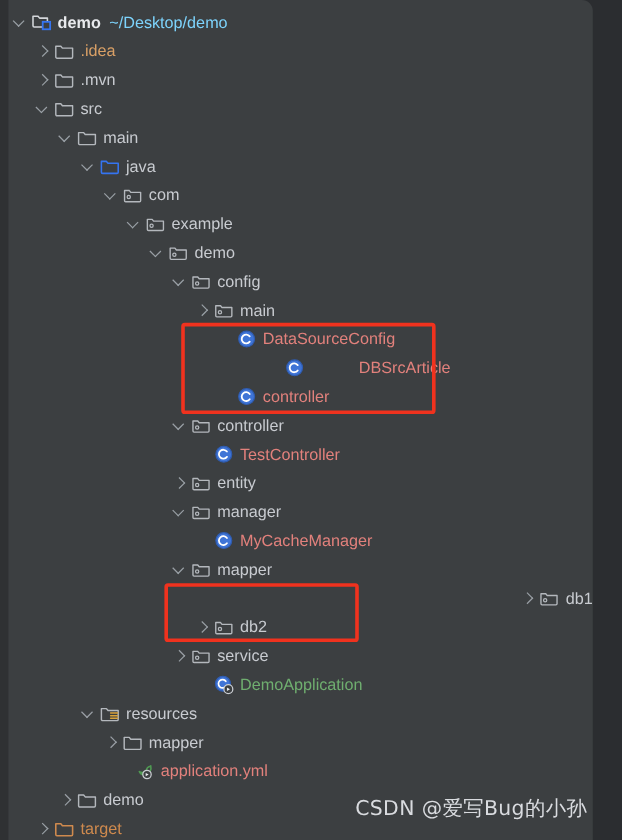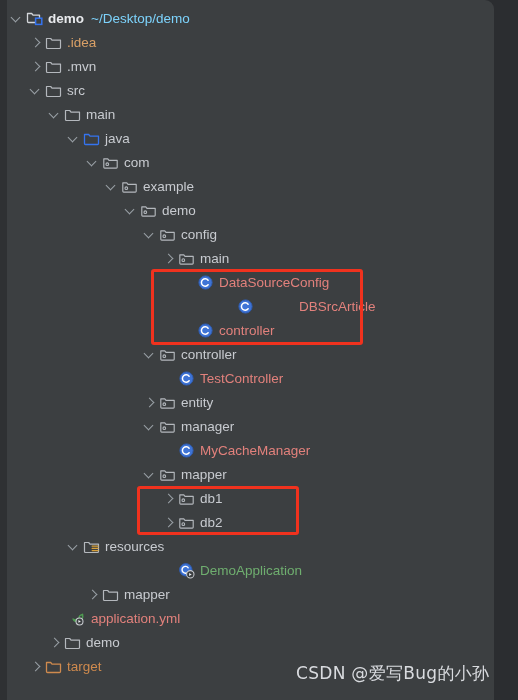--- a/index.html
+++ b/index.html
@@ -298,76 +298,86 @@
         <div class="row" style="padding-left: 143px;">
           <span class="arrow down"></span>
           <span class="ico">
             <svg class="g" viewBox="0 0 17 17">
               <path d="M1.8 4.8h4.0l1.2 1.5h8.2v6.9a.9.9 0 0 1-.9.9H2.7a.9.9 0 0 1-.9-.9z" fill="none" stroke="#b4b8bd" stroke-width="1.15" stroke-linejoin="round"></path>
               <circle cx="5.3" cy="10.2" r="1.35" fill="none" stroke="#b4b8bd" stroke-width="1.05"></circle>
             </svg>
           </span>
           <span class="label" style="color: rgb(200, 203, 208);">mapper</span>
         </div>
+        <div class="row" style="padding-left: 162px; justify-content: flex-end;">
+          <span class="arrow right"></span>
+          <span class="ico">
+            <svg class="g" viewBox="0 0 17 17">
+              <path d="M1.8 4.8h4.0l1.2 1.5h8.2v6.9a.9.9 0 0 1-.9.9H2.7a.9.9 0 0 1-.9-.9z" fill="none" stroke="#b4b8bd" stroke-width="1.15" stroke-linejoin="round"></path>
+              <circle cx="5.3" cy="10.2" r="1.35" fill="none" stroke="#b4b8bd" stroke-width="1.05"></circle>
+            </svg>
+          </span>
+          <span class="label" style="color: rgb(200, 203, 208);">db1</span>
+        </div>
         <div class="row" style="padding-left: 162px;">
           <span class="arrow right"></span>
           <span class="ico">
             <svg class="g" viewBox="0 0 17 17">
               <path d="M1.8 4.8h4.0l1.2 1.5h8.2v6.9a.9.9 0 0 1-.9.9H2.7a.9.9 0 0 1-.9-.9z" fill="none" stroke="#b4b8bd" stroke-width="1.15" stroke-linejoin="round"></path>
               <circle cx="5.3" cy="10.2" r="1.35" fill="none" stroke="#b4b8bd" stroke-width="1.05"></circle>
             </svg>
           </span>
-          <span class="label" style="color: rgb(200, 203, 208);">db1</span>
+          <span class="label" style="color: rgb(200, 203, 208);">db2</span>
+        </div>
+        <div class="row" style="padding-left: 143px;">
+          <span class="arrow right"></span>
+          <span class="ico">
+            <svg class="g" viewBox="0 0 17 17">
+              <path d="M1.8 4.8h4.0l1.2 1.5h8.2v6.9a.9.9 0 0 1-.9.9H2.7a.9.9 0 0 1-.9-.9z" fill="none" stroke="#b4b8bd" stroke-width="1.15" stroke-linejoin="round"></path>
+              <circle cx="5.3" cy="10.2" r="1.35" fill="none" stroke="#b4b8bd" stroke-width="1.05"></circle>
+            </svg>
+          </span>
+          <span class="label" style="color: rgb(200, 203, 208);">service</span>
         </div>
         <div class="row" style="padding-left: 162px;">
-          <span class="arrow right"></span>
-          <span class="ico">
-            <svg class="g" viewBox="0 0 17 17">
-              <path d="M1.8 4.8h4.0l1.2 1.5h8.2v6.9a.9.9 0 0 1-.9.9H2.7a.9.9 0 0 1-.9-.9z" fill="none" stroke="#b4b8bd" stroke-width="1.15" stroke-linejoin="round"></path>
-              <circle cx="5.3" cy="10.2" r="1.35" fill="none" stroke="#b4b8bd" stroke-width="1.05"></circle>
-            </svg>
-          </span>
-          <span class="label" style="color: rgb(200, 203, 208);">db2</span>
+          <span class="arrow none"></span>
+          <span class="ico">
+            <svg class="g" viewBox="0 0 17 17">
+              <circle cx="7.8" cy="7.8" r="6.2" fill="#3f74d6" stroke="#2f5cb0" stroke-width="1"></circle>
+              <path d="M10.2 5.8a3.4 3.4 0 1 0 0 4.0" fill="none" stroke="#ffffff" stroke-width="1.4" stroke-linecap="round"></path>
+              <circle cx="12.3" cy="12.3" r="3.7" fill="#3c3f41" stroke="#c9ccd1" stroke-width="1.05"></circle>
+              <path d="M11.1 10.9l2.6 1.5-2.6 1.5z" fill="#e9ebee"></path>
+            </svg>
+          </span>
+          <span class="label" style="color: rgb(111, 174, 111);">DemoApplication</span>
         </div>
         <div class="row" style="padding-left: 67px;">
           <span class="arrow down"></span>
           <span class="ico">
             <svg class="g" viewBox="0 0 17 17">
               <path d="M1.5 4.5h4.2l1.3 1.6h8.5v7.4a1 1 0 0 1-1 1H2.5a1 1 0 0 1-1-1z" fill="none" stroke="#b4b8bd" stroke-width="1.2" stroke-linejoin="round"></path>
               <g stroke="#d8a13a" stroke-width="1.3" stroke-linecap="round">
                 <path d="M9.2 8.2h5.8"></path>
                 <path d="M9.2 10.4h5.8"></path>
                 <path d="M9.2 12.6h5.8"></path>
               </g>
             </svg>
           </span>
           <span class="label" style="color: rgb(200, 203, 208);">resources</span>
         </div>
-        <div class="row" style="padding-left: 162px;">
-          <span class="arrow none"></span>
-          <span class="ico">
-            <svg class="g" viewBox="0 0 17 17">
-              <circle cx="7.8" cy="7.8" r="6.2" fill="#3f74d6" stroke="#2f5cb0" stroke-width="1"></circle>
-              <path d="M10.2 5.8a3.4 3.4 0 1 0 0 4.0" fill="none" stroke="#ffffff" stroke-width="1.4" stroke-linecap="round"></path>
-              <circle cx="12.3" cy="12.3" r="3.7" fill="#3c3f41" stroke="#c9ccd1" stroke-width="1.05"></circle>
-              <path d="M11.1 10.9l2.6 1.5-2.6 1.5z" fill="#e9ebee"></path>
-            </svg>
-          </span>
-          <span class="label" style="color: rgb(111, 174, 111);">DemoApplication</span>
-        </div>
         <div class="row" style="padding-left: 86px;">
           <span class="arrow right"></span>
           <span class="ico">
             <svg class="g" viewBox="0 0 17 17">
               <path d="M1.5 4.5h4.2l1.3 1.6h8.5v7.4a1 1 0 0 1-1 1H2.5a1 1 0 0 1-1-1z" fill="none" stroke="#b4b8bd" stroke-width="1.2" stroke-linejoin="round"></path>
             </svg>
           </span>
           <span class="label" style="color: rgb(200, 203, 208);">mapper</span>
         </div>
-        <div class="row" style="padding-left: 53px;">
+        <div class="row" style="padding-left: 96px;">
           <span class="arrow none"></span>
           <span class="ico">
             <svg class="g" viewBox="0 0 17 17">
               <path d="M13.6 4.2c.9 3.4-1.0 6.6-4.3 7.2-2.6.5-4.6-.7-5.2-2.4 2.1 1.2 4.4.6 5.6-.9.9-1.2.4-2.4 2.0-3.0.9-.35 1.5-.6 1.9-.9z" fill="none" stroke="#4f9a52" stroke-width="1.35" stroke-linejoin="round"></path>
               <circle cx="10.5" cy="11.4" r="3.5" fill="#3c3f41" stroke="#c9ccd1" stroke-width="1.05"></circle>
               <path d="M9.4 10.1l2.5 1.3-2.5 1.4z" fill="#e9ebee"></path>
             </svg>
           </span>
           <span class="label" style="color: rgb(226, 129, 124);">application.yml</span>
         </div>

